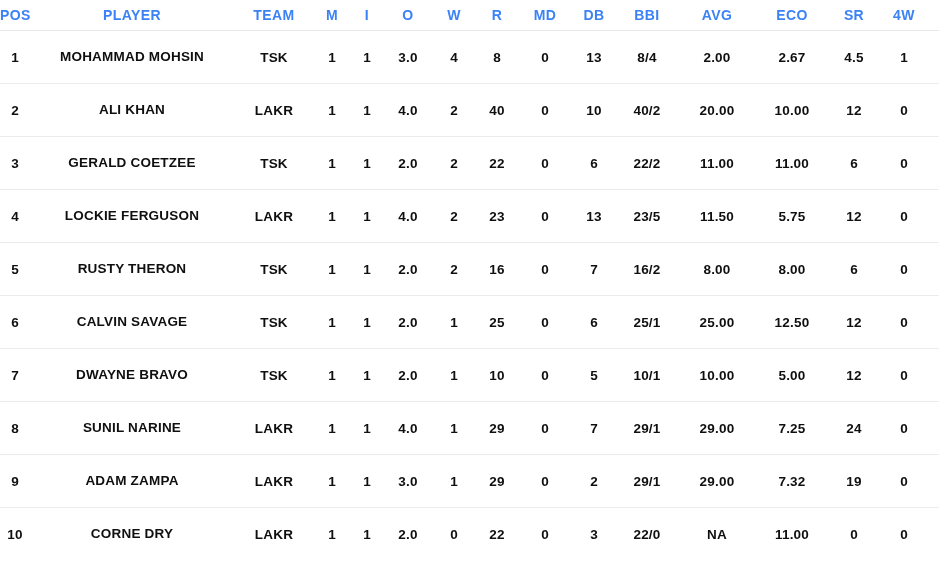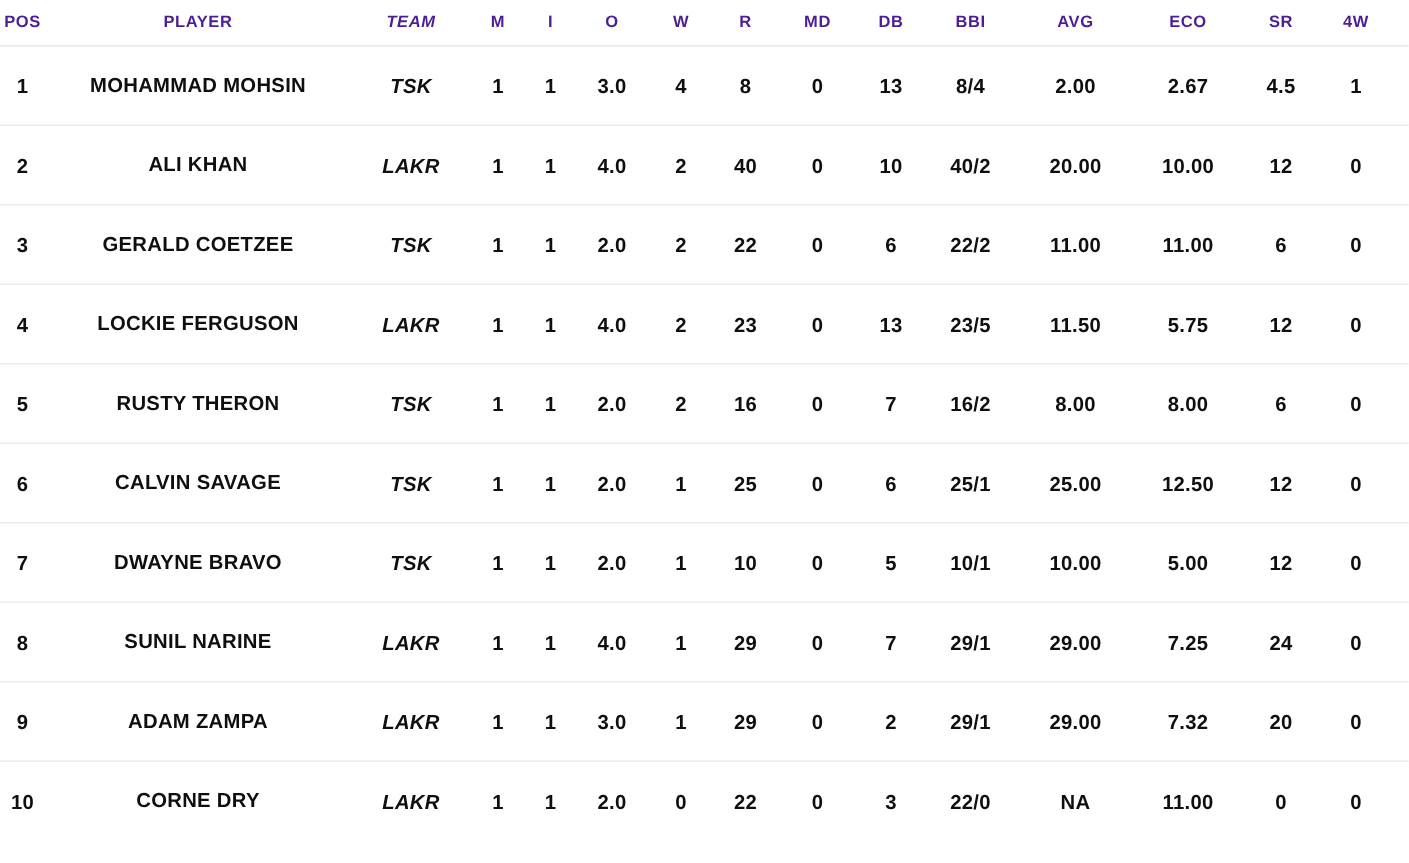--- a/index.html
+++ b/index.html
@@ -15,23 +15,23 @@
     -webkit-font-smoothing: antialiased;
   }
 
   .stats-table {
     width: 939px;
     border-collapse: collapse;
     table-layout: fixed;
   }
 
   .stats-table thead th {
-    font-size: 11px;
+    font-size: 14px;
     font-weight: 700;
-    color: #4c1d95;
+    color: #3b82f6;
     letter-spacing: 0.4px;
     padding: 0;
     height: 30px;
     vertical-align: middle;
     text-align: center;
     background: #ffffff;
     border-bottom: 1px solid #e8e8e8;
     white-space: nowrap;
   }
 
@@ -48,21 +48,21 @@
     white-space: nowrap;
     letter-spacing: 0.2px;
   }
 
   .stats-table tbody tr:last-child td {
     border-bottom: none;
   }
 
   .col-pos     { width: 30px; }
   .col-player  { width: 204px; }
-  .col-team    { width: 80px; font-style: italic; }
+  .col-team    { width: 80px; }
   .col-m       { width: 36px; }
   .col-i       { width: 34px; }
   .col-o       { width: 48px; }
   .col-w       { width: 44px; }
   .col-r       { width: 42px; }
   .col-md      { width: 54px; }
   .col-db      { width: 44px; }
   .col-bbi     { width: 62px; }
   .col-avg     { width: 78px; }
   .col-eco     { width: 72px; }
@@ -268,21 +268,21 @@
         <td class="col-m cell-m">1</td>
         <td class="col-i cell-i">1</td>
         <td class="col-o cell-o">3.0</td>
         <td class="col-w cell-w">1</td>
         <td class="col-r cell-r">29</td>
         <td class="col-md cell-md">0</td>
         <td class="col-db cell-db">2</td>
         <td class="col-bbi cell-bbi">29/1</td>
         <td class="col-avg cell-avg">29.00</td>
         <td class="col-eco cell-eco">7.32</td>
-        <td class="col-sr cell-sr">20</td>
+        <td class="col-sr cell-sr">19</td>
         <td class="col-4w cell-w4">0</td>
         <td class="col-5w cell-w5">0</td>
       </tr>
       <tr>
         <td class="col-pos cell-pos">10</td>
         <td class="col-player cell-player">CORNE DRY</td>
         <td class="col-team cell-team">LAKR</td>
         <td class="col-m cell-m">1</td>
         <td class="col-i cell-i">1</td>
         <td class="col-o cell-o">2.0</td>

